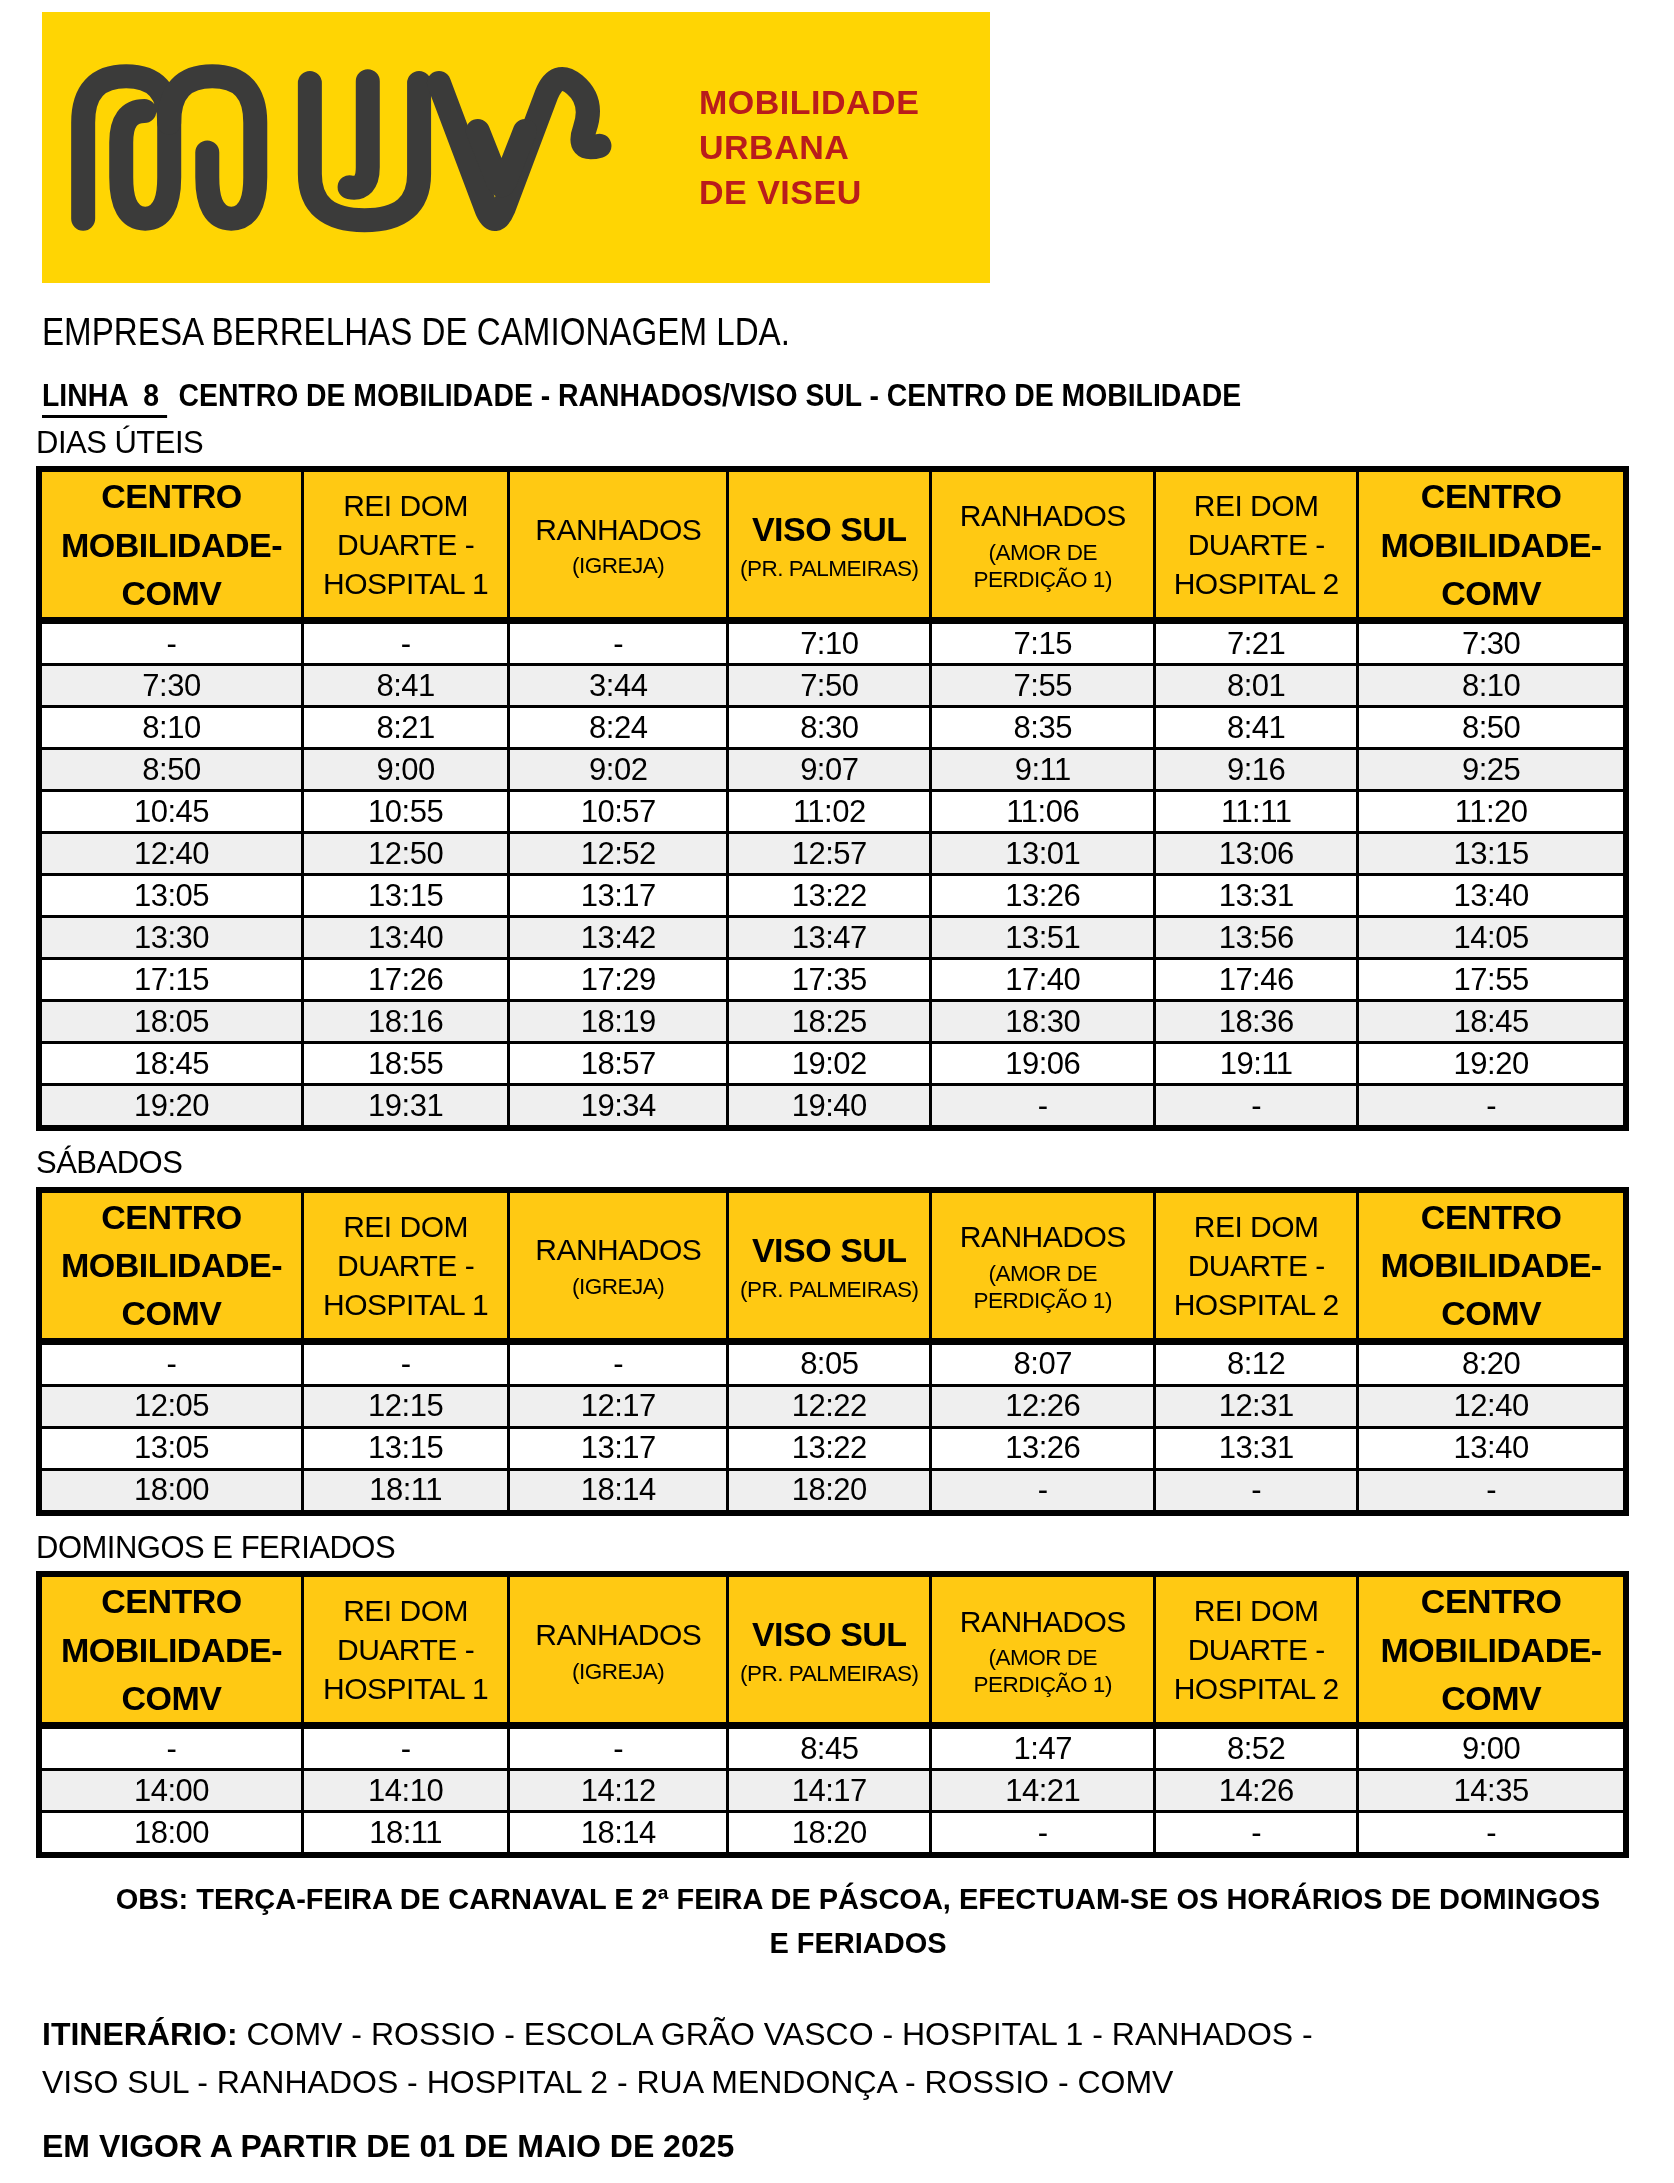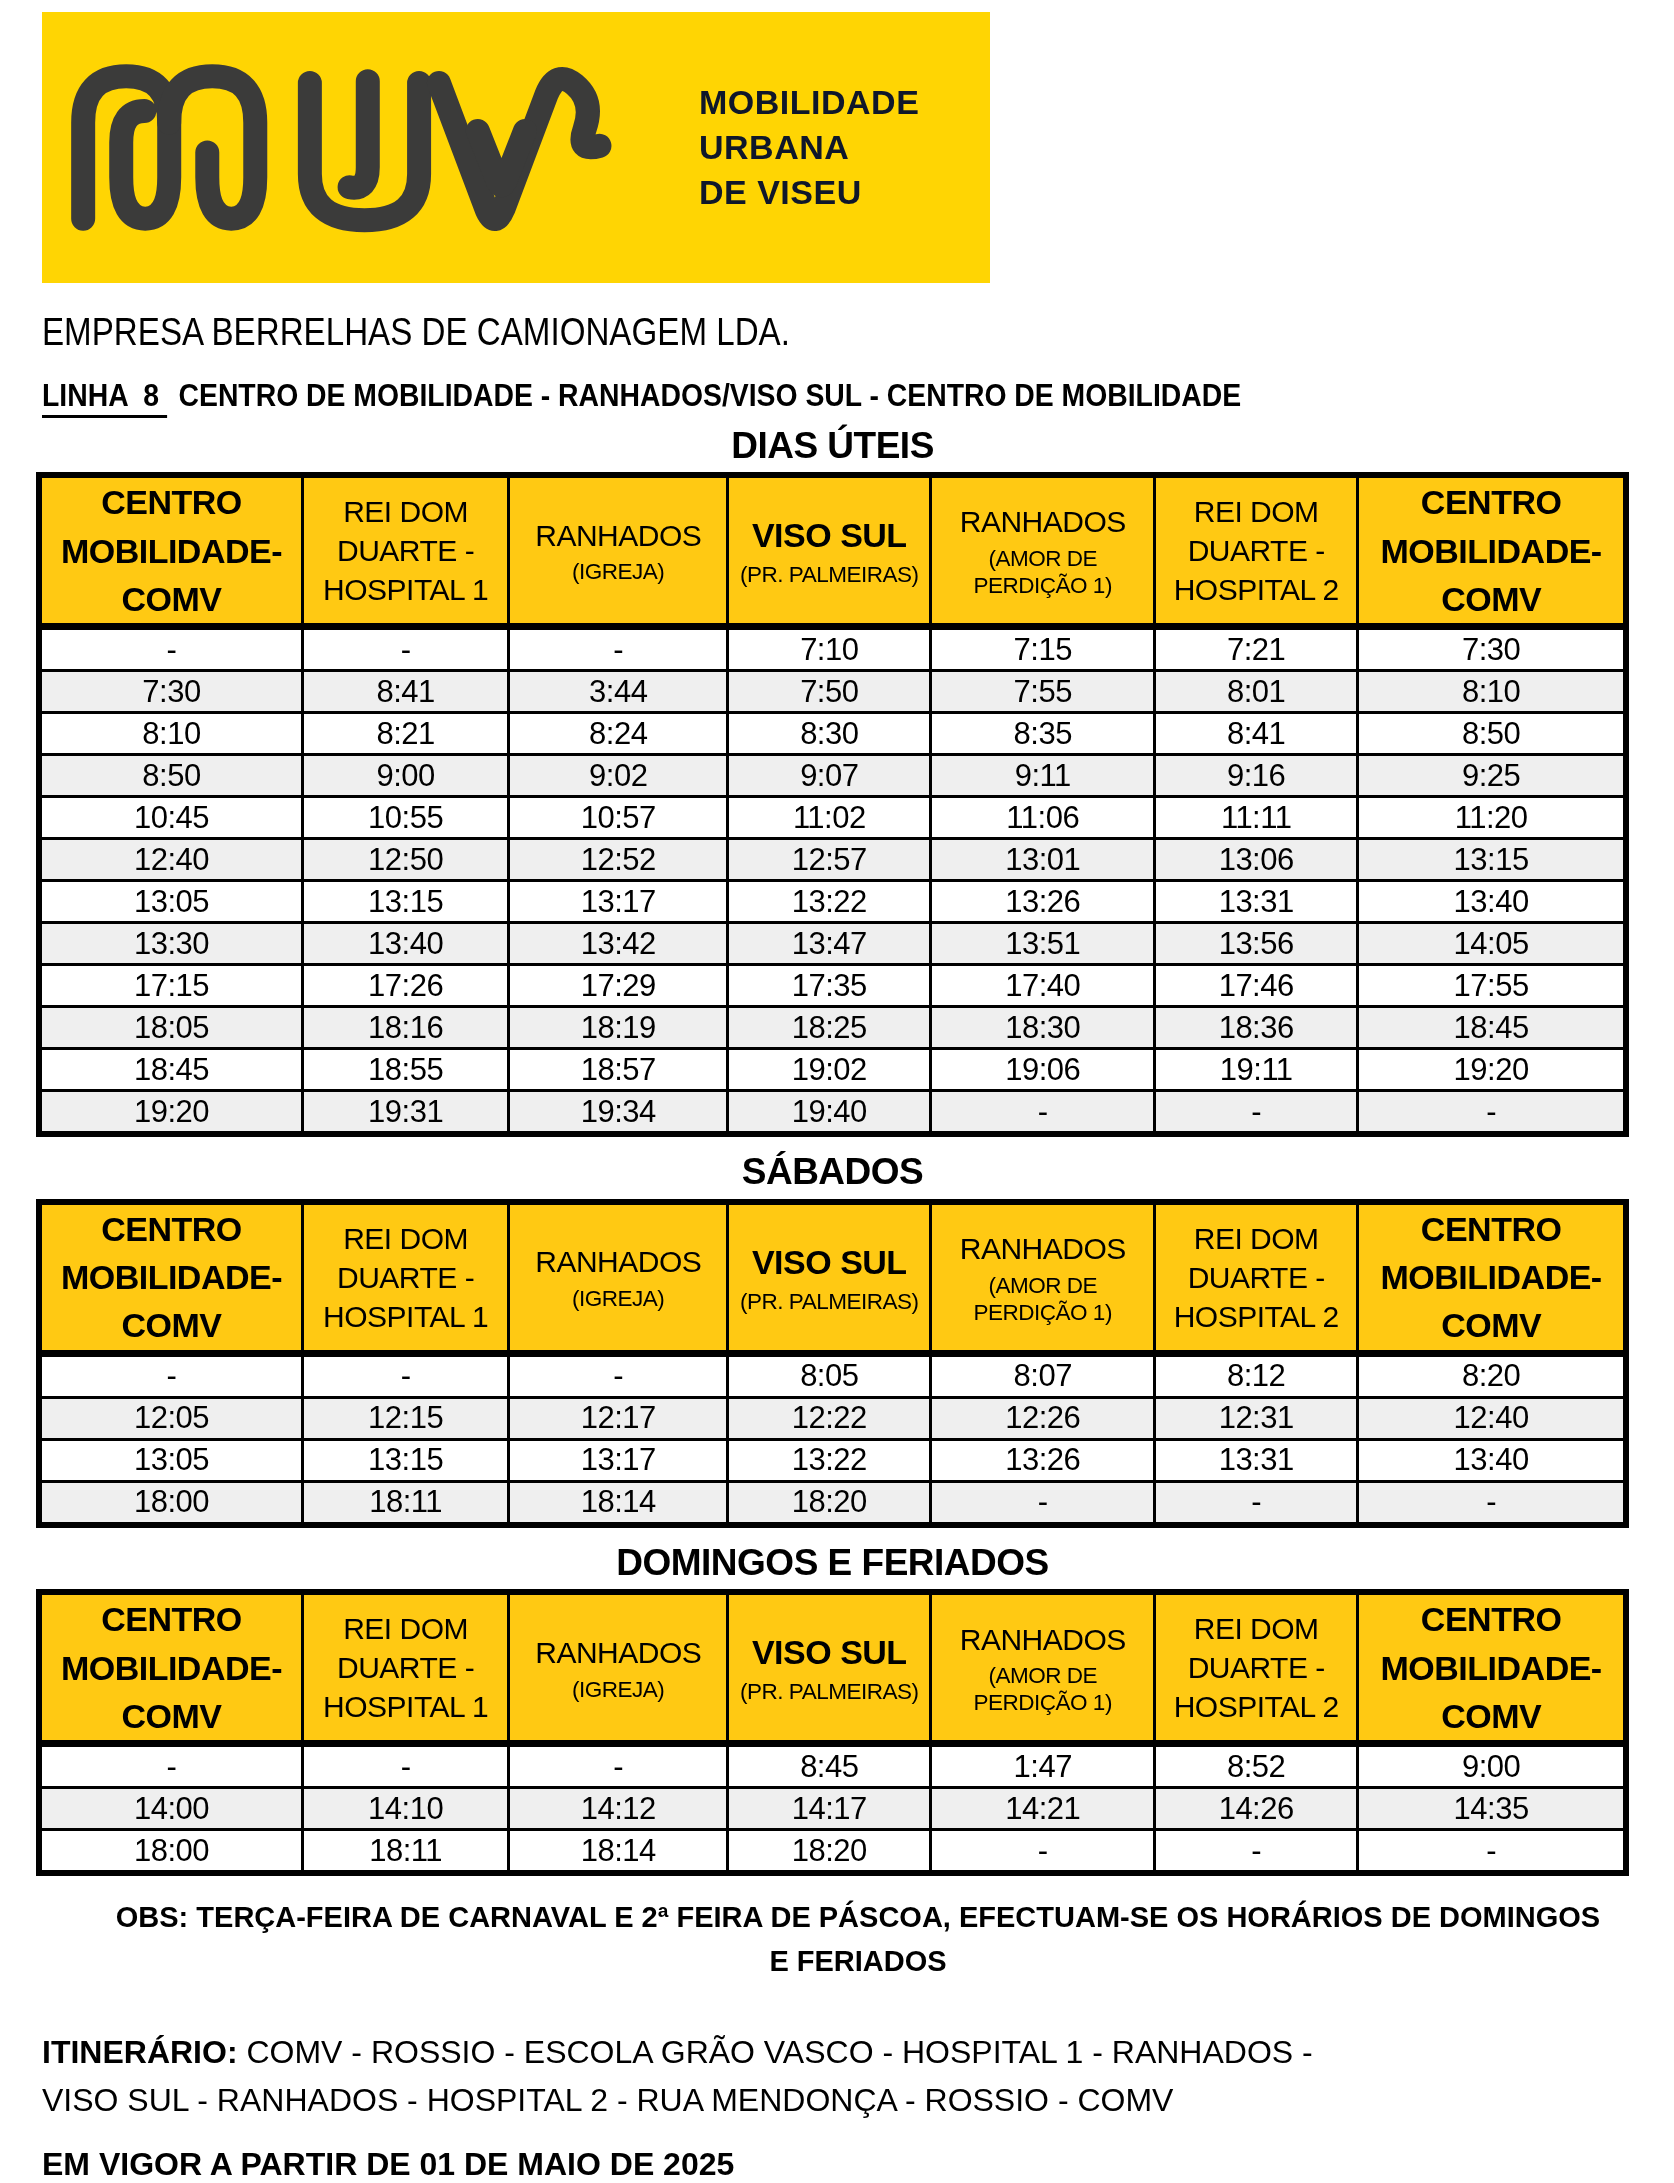--- a/index.html
+++ b/index.html
@@ -9,33 +9,33 @@
     -webkit-font-smoothing:antialiased;
   }
   
   .logo-box{
     margin:11.7px 0 0 42px;width:948px;height:271px;background:#FFD503;
     display:flex;align-items:center;
   }
   .logo-svg{margin-left:18px;width:556px;height:193px;flex:0 0 auto;}
   .brand{
     margin-left:83px;font-weight:bold;font-size:34px;line-height:1.32;
-    color:#0f172a;white-space:pre-line;letter-spacing:0.5px;
+    color:#b91c1c;white-space:pre-line;letter-spacing:0.5px;
   }
   
   .cx{display:inline-block;transform:scaleX(.9);transform-origin:0 50%;}
   .cx85{display:inline-block;transform:scaleX(.85);transform-origin:0 50%;}
   
   .company{margin:27px 0 0 42px;font-size:39px;white-space:nowrap;}
   .linha{margin:23.4px 0 0 42px;font-size:31.5px;font-weight:bold;white-space:nowrap;}
   .linha-label{white-space:pre;border-bottom:3.6px solid #000;padding:0 9px 1.8px 0;}
   .linha-route{margin-left:12.6px;}
   .section-title{
-    width:1593px;margin:14.4px 0 5.4px 36px;text-align:center;
-    font-size:37px;font-weight:bold;letter-spacing:-0.5px;
+    width:1593px;margin:14.4px 0 5.4px 36px;text-align:left;
+    font-size:31px;font-weight:normal;letter-spacing:-0.5px;
   }
   .section-title.first{margin-top:10.8px;}
   
   table.timetable{
     border-collapse:collapse;table-layout:fixed;width:1593px;margin-left:36px;
     border:6.3px solid #000;
   }
   .timetable th,.timetable td{border:3.6px solid #000;padding:0;overflow:hidden;}
   .timetable th{
     background:#FFC913;height:142px;vertical-align:middle;text-align:center;

